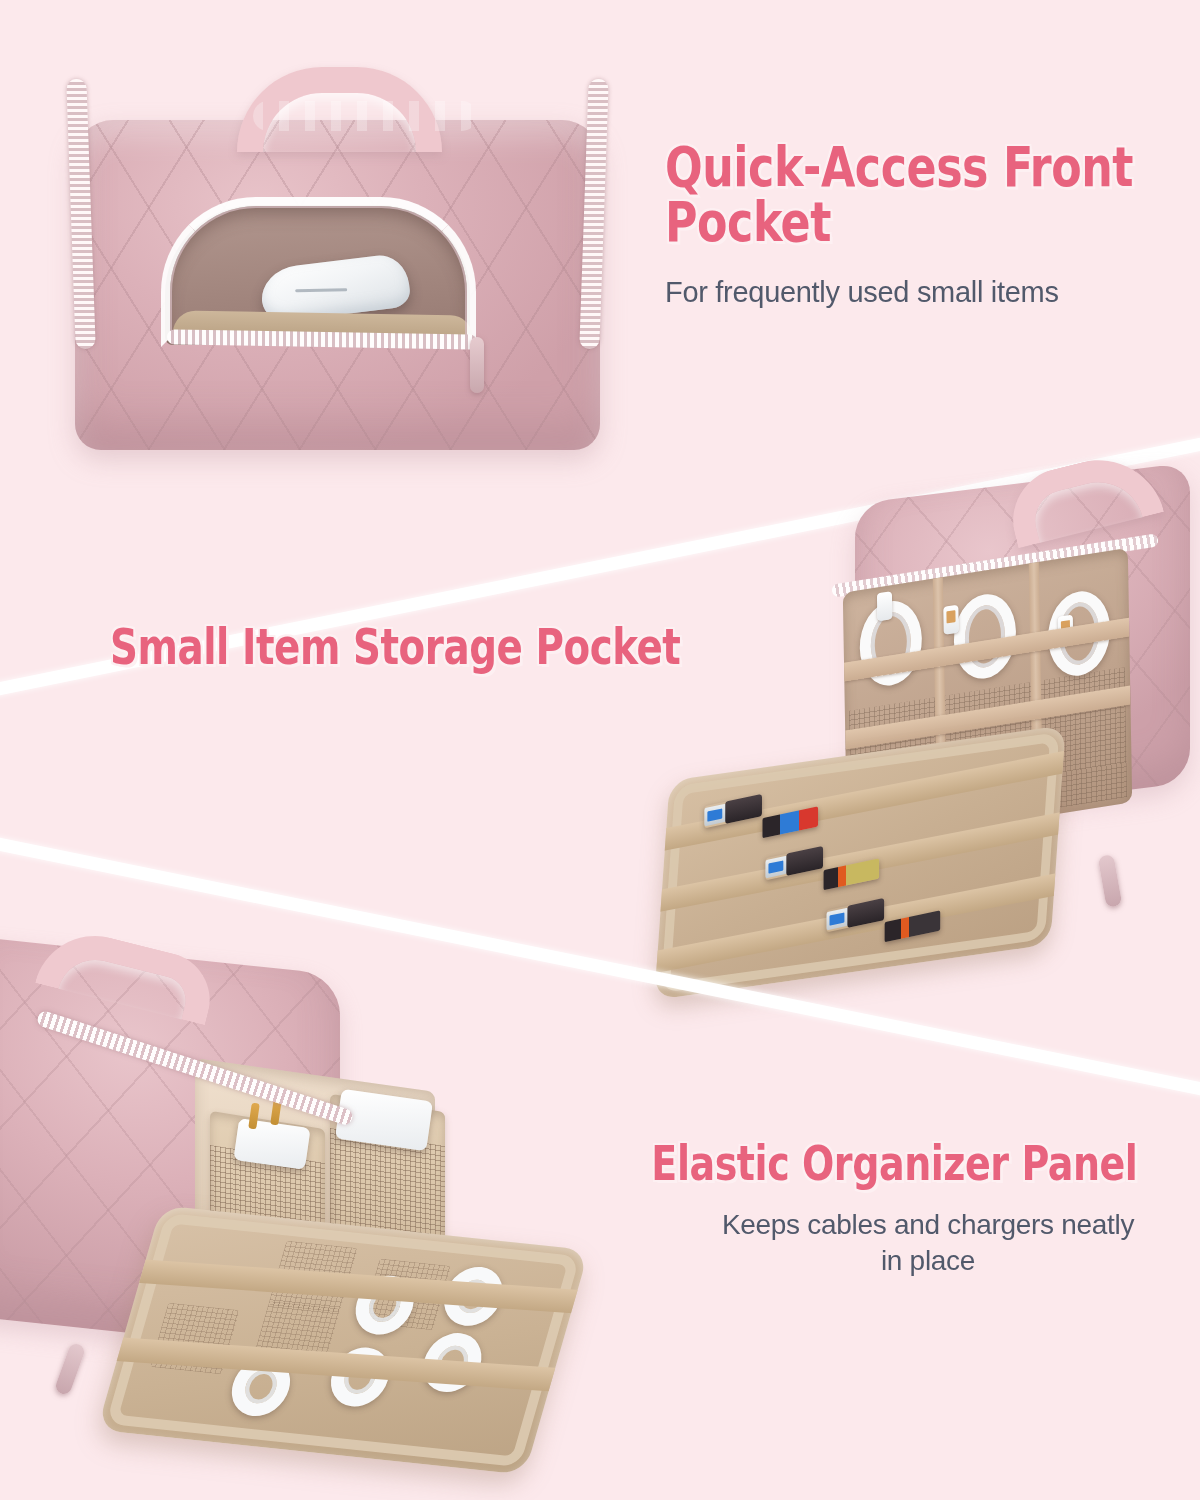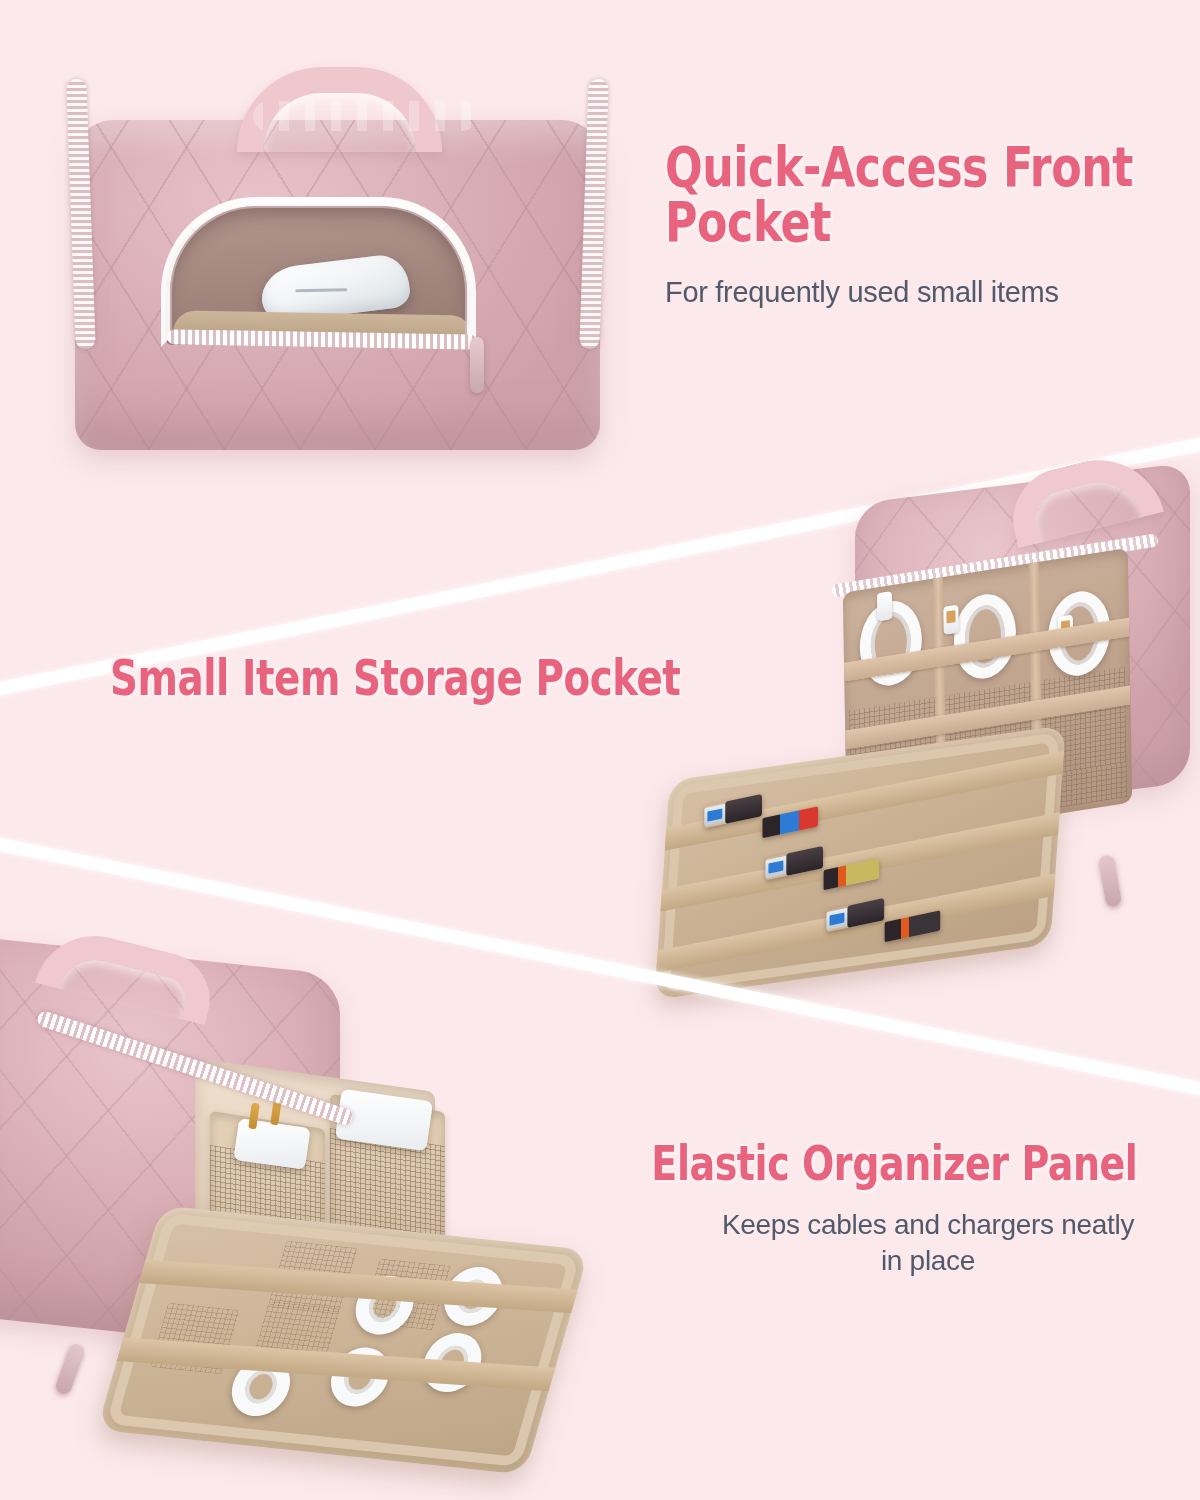--- a/index.html
+++ b/index.html
@@ -57,21 +57,21 @@
     line-height:1.28;
     letter-spacing:-0.3px;
   }
 
   
   .tb1 { top:140px; left:665px; width:540px; }
   .tb1 .headline { font-size:56px; }
   .tb1 .subline  { font-size:29px; margin-top:24px; }
 
   
-  .tb2 { top:655px; left:110px; width:700px; }
+  .tb2 { top:624px; left:110px; width:700px; }
   .tb2 .headline { font-size:49px; }
   .tb2 .subline  { font-size:28px; margin-top:16px; }
 
   
   .tb3 { top:1140px; left:648px; width:560px;text-align:center; }
   .tb3 .headline { font-size:48px; }
   .tb3 .subline  { font-size:28px; margin-top:20px; }
 
   
   .photo { position:absolute; }

